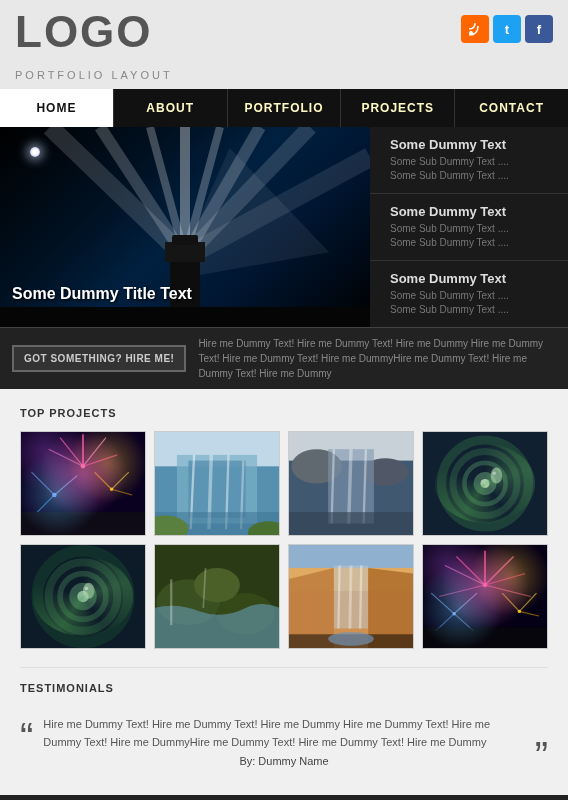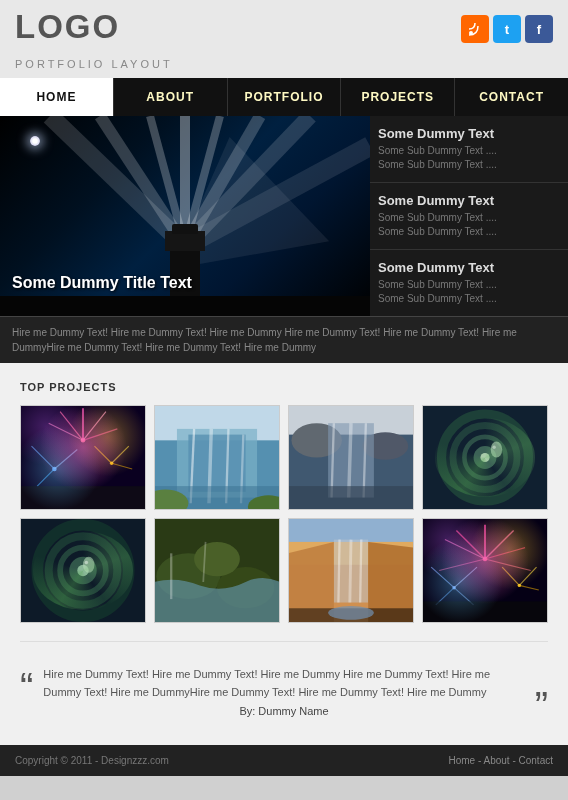--- a/index.html
+++ b/index.html
@@ -13,21 +13,21 @@
     
     #header {
       background: #e8e8e8;
       padding: 10px 15px 8px 15px;
       display: flex;
       align-items: flex-start;
       justify-content: space-between;
     }
     #logo-area {}
     #logo-text {
-      font-size: 33px;
+      font-size: 44px;
       font-weight: bold;
       color: #555;
       letter-spacing: 2px;
       line-height: 1;
     }
     #logo-sub {
       font-size: 11px;
       color: #888;
       letter-spacing: 3px;
       margin-top: 15px;
@@ -128,21 +128,21 @@
     }
 
     #hero-panels {
       flex: 1;
       display: flex;
       flex-direction: column;
       background: #1a1a1a;
     }
     .hero-panel {
       flex: 1;
-      padding: 8px 8px;
+      padding: 8px 20px;
       border-bottom: 1px solid #333;
       display: flex;
       flex-direction: column;
       justify-content: center;
       cursor: pointer;
     }
     .hero-panel:last-child { border-bottom: none; }
     .hero-panel-title {
       color: #ddd;
       font-size: 13px;
@@ -386,20 +386,21 @@
     </div>
     <div class="hero-panel">
       <div class="hero-panel-title">Some Dummy Text</div>
       <div class="hero-panel-sub">Some Sub Dummy Text ....</div>
       <div class="hero-panel-sub">Some Sub Dummy Text ....</div>
     </div>
   </div>
 </div>
 
 <div id="cta-bar">
+  <button id="cta-button">GOT SOMETHING? HIRE ME!</button>
   <div id="cta-text">Hire me Dummy Text! Hire me Dummy Text! Hire me Dummy Hire me Dummy Text! Hire me Dummy Text! Hire me DummyHire me Dummy Text! Hire me Dummy Text! Hire me Dummy</div>
 </div>
 
 <div id="main-content">
 
   <div id="top-projects">
     <div class="section-title">TOP PROJECTS</div>
     <div id="projects-grid">
 
       <div class="project-thumb thumb-fireworks">
@@ -539,20 +540,21 @@
           <line x1="85" y1="58" x2="100" y2="42" stroke="#ffdd44" stroke-width="1" opacity="0.6"></line>
           <line x1="85" y1="58" x2="102" y2="62" stroke="#ffbb00" stroke-width="1" opacity="0.5"></line>
           <rect x="0" y="72" width="110" height="18" fill="#080808" opacity="0.7"></rect>
         </svg>
       </div>
 
     </div>
   </div>
 
   <div id="testimonials">
+    <div class="section-title">TESTIMONIALS</div>
     <div id="testimonial-content">
       <div class="quote-mark-open">“</div>
       <div>
         <div id="testimonial-text">Hire me Dummy Text! Hire me Dummy Text! Hire me Dummy Hire me Dummy Text! Hire me Dummy Text! Hire me DummyHire me Dummy Text! Hire me Dummy Text! Hire me Dummy</div>
         <div id="testimonial-author">By: Dummy Name</div>
       </div>
       <div class="quote-mark-close">”</div>
     </div>
   </div>
 

